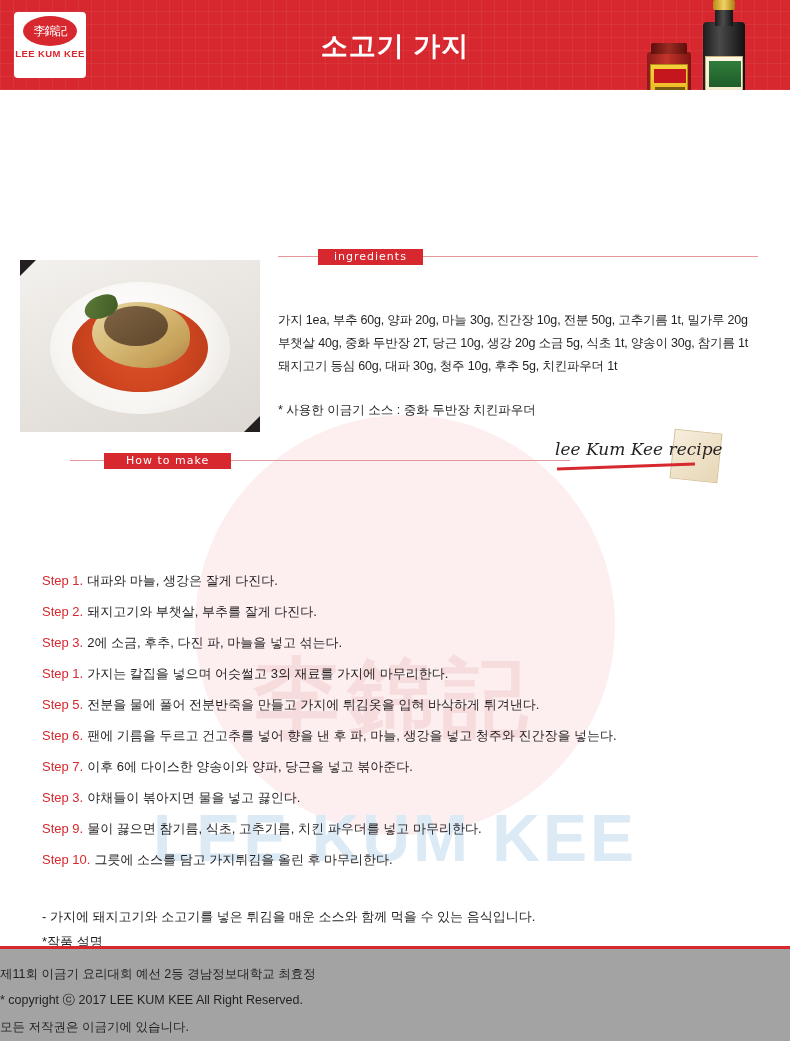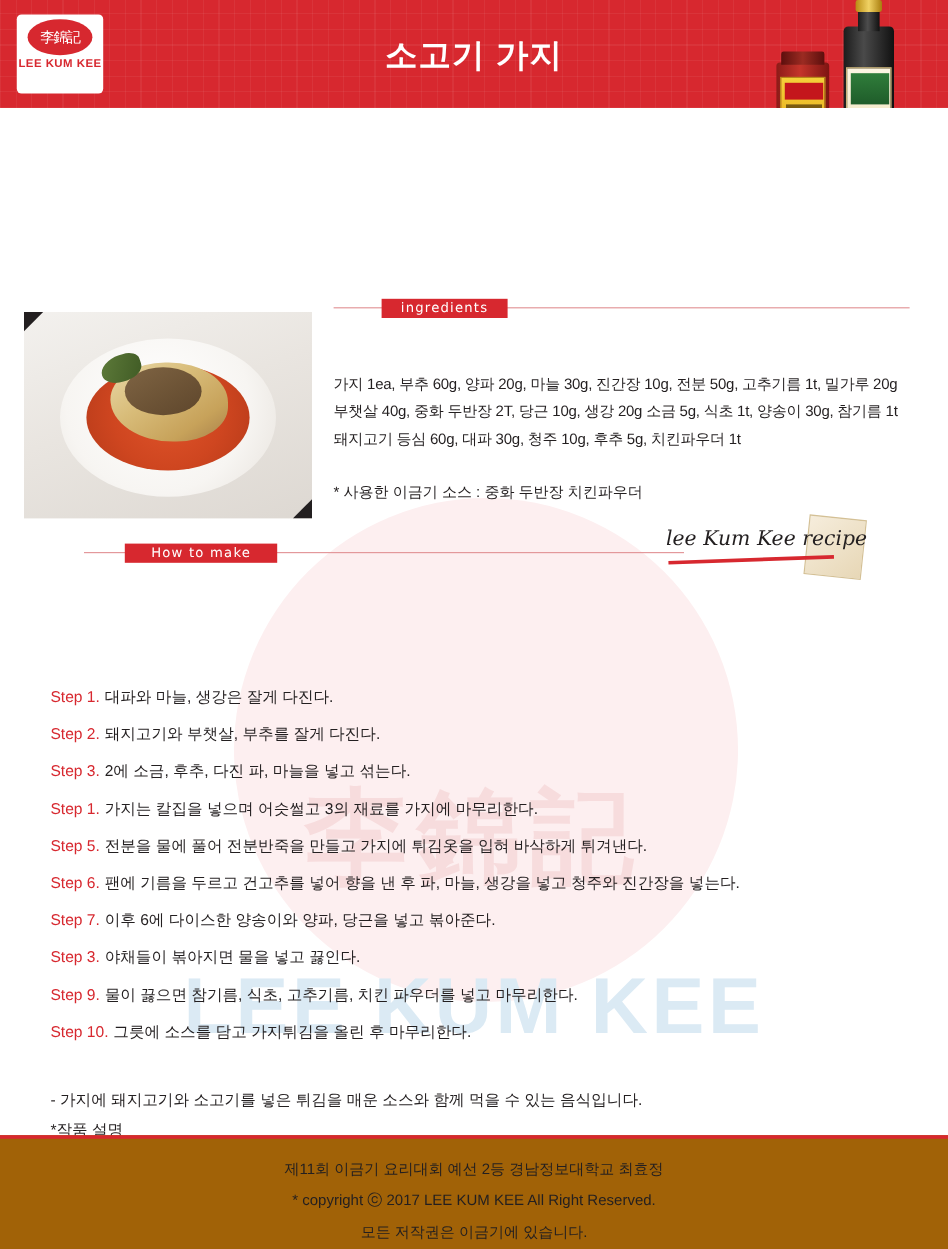--- a/index.html
+++ b/index.html
@@ -314,23 +314,22 @@
     line-height: 1.9;
     color: #231f20;
   }
 
   
   .footer {
     position: absolute;
     left: 0; right: 0; bottom: 0;
     height: 95px;
     border-top: 3px solid #d7282f;
-    text-align: center;
     padding-top: 12px;
-    background: #a16207;
+    background: #a3a3a3;
     z-index: 3;
   }
   .footer div {
     font-size: 12.5px;
     line-height: 2.1;
     color: #231f20;
   }
 </style>
 </head>
 <body>

